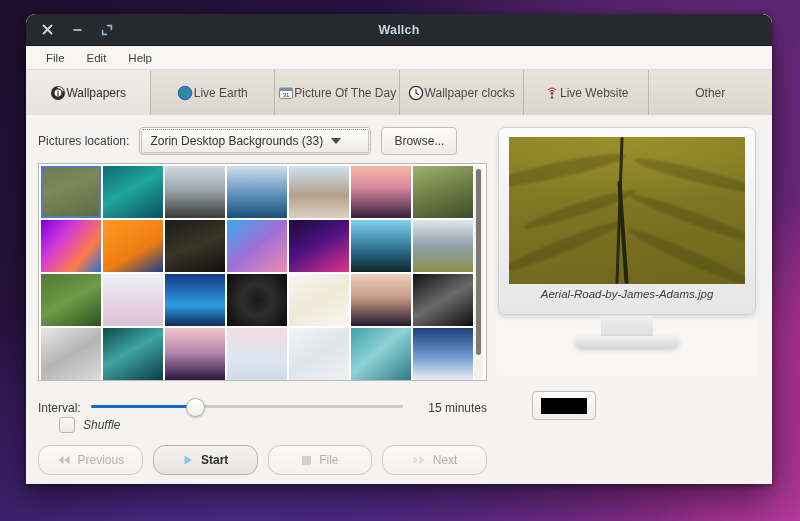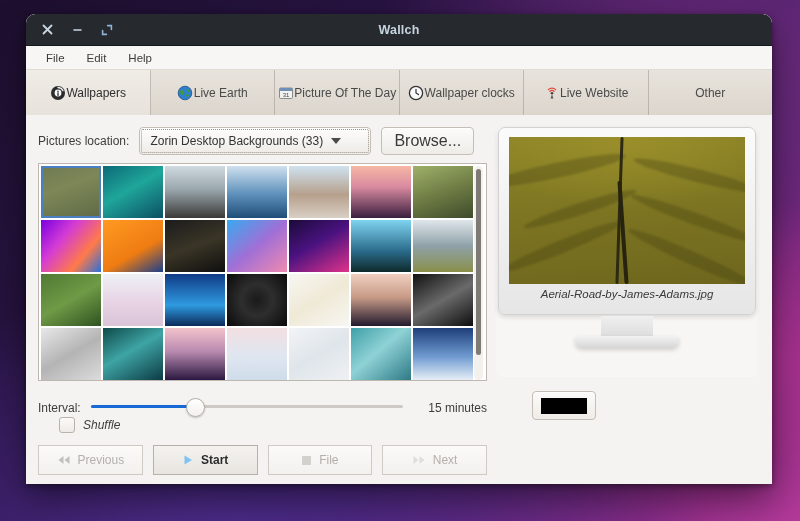--- a/index.html
+++ b/index.html
@@ -83,21 +83,21 @@
   }
   #loc-combo{width:212px;
     outline:1px dotted #9a948c;outline-offset:-3px;}
   .caret{
     width:0;height:0;border-left:5px solid transparent;border-right:5px solid transparent;
     border-top:6px solid #4a4a4a;margin-left:8px;
   }
   .btn{
     height:26px;border:1px solid #c4beb6;border-radius:4px;
     background:linear-gradient(#fcfbfa,#efece7);
-    font-size:16px;color:#3a3a3a;display:flex;align-items:center;justify-content:center;
+    font-size:12px;color:#3a3a3a;display:flex;align-items:center;justify-content:center;
     padding:0 12px;box-shadow:0 1px 0 rgba(255,255,255,.75) inset;
   }
   
   #grid-wrap{
     position:absolute;left:12px;top:48px;width:449px;height:218px;
     background:#fff;border:1px solid #bdb7af;box-sizing:border-box;overflow:hidden;
   }
   #grid{
     position:absolute;left:0;top:0;width:432px;height:100%;
     display:grid;grid-template-columns:repeat(7,60px);
@@ -136,21 +136,21 @@
   #shuffle-box{
     width:14px;height:14px;border:1px solid #b9b3ab;border-radius:3px;
     background:linear-gradient(#fbfaf8,#eeebe6);
   }
   #shuffle-label{font-size:12px;color:#3d3d3d;}
   
   #ctrl-row{
     position:absolute;left:12px;top:330px;width:449px;display:flex;gap:10px;
   }
   .cbtn{
-    flex:1;height:28px;border:1px solid #cfcac3;border-radius:0;
+    flex:1;height:28px;border:1px solid #cfcac3;border-radius:12px;
     background:linear-gradient(#fbfaf9,#f3f1ee);
     display:flex;align-items:center;justify-content:center;gap:7px;
     font-size:12px;color:#b3b0ab;text-align:right;
   }
   .cbtn.enabled{
     color:#2d2d2d;font-weight:bold;border-color:#b7b1a9;
     background:linear-gradient(#f4f2ef,#e8e5e0);
   }
   .gi{display:flex;align-items:center;}
   

